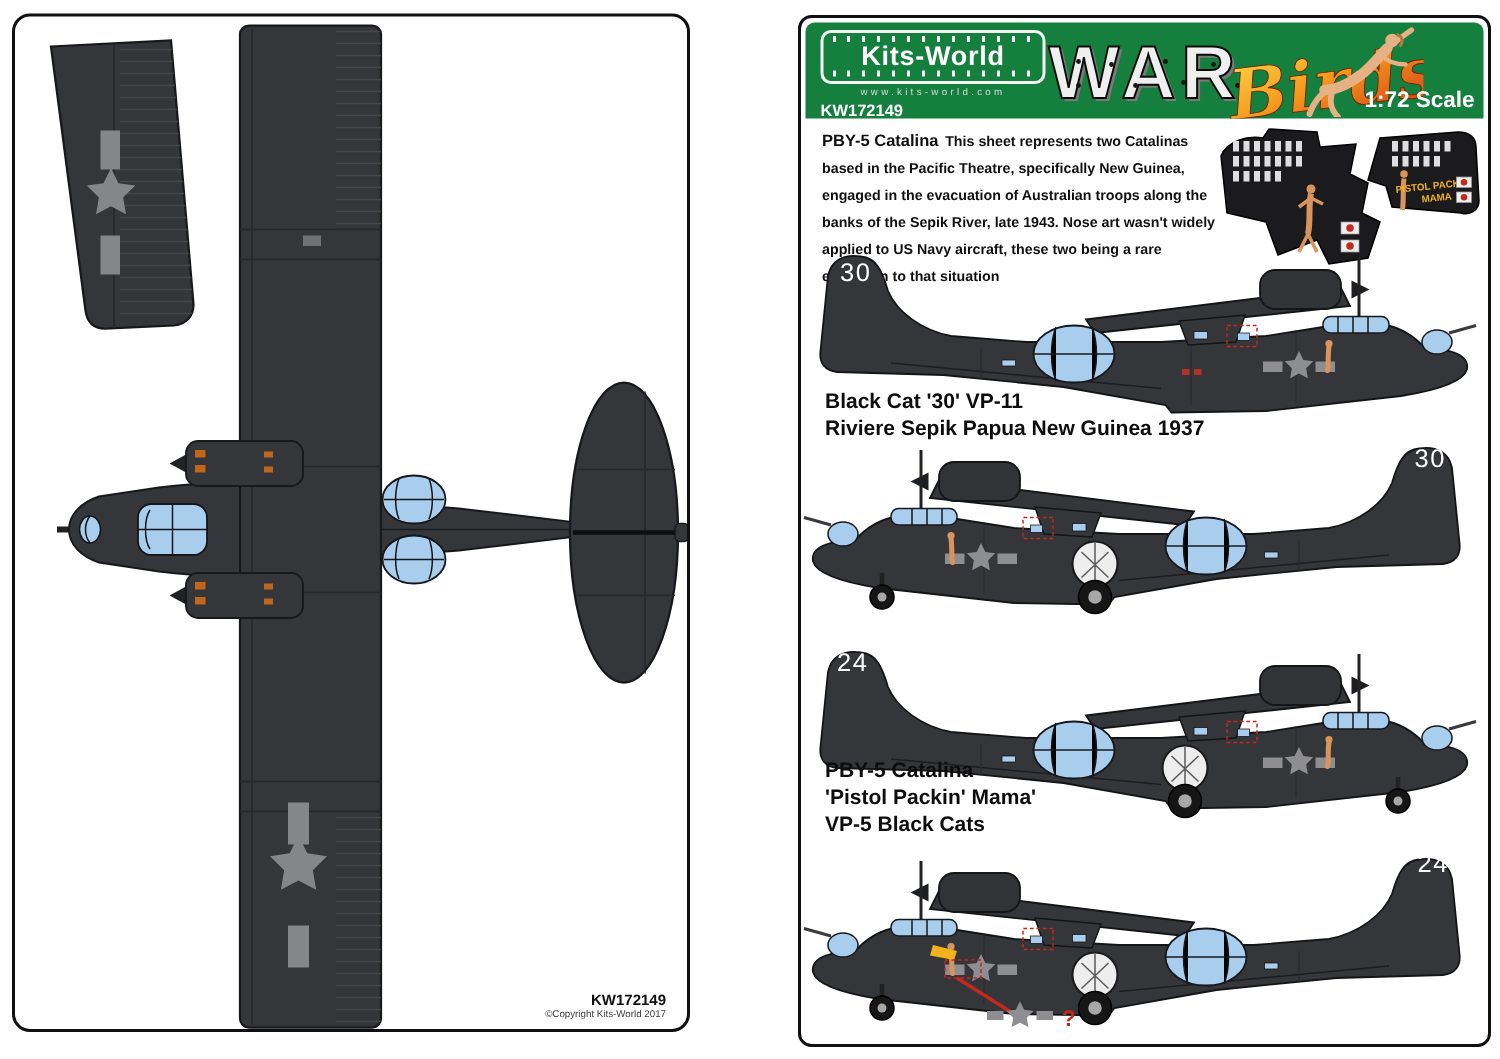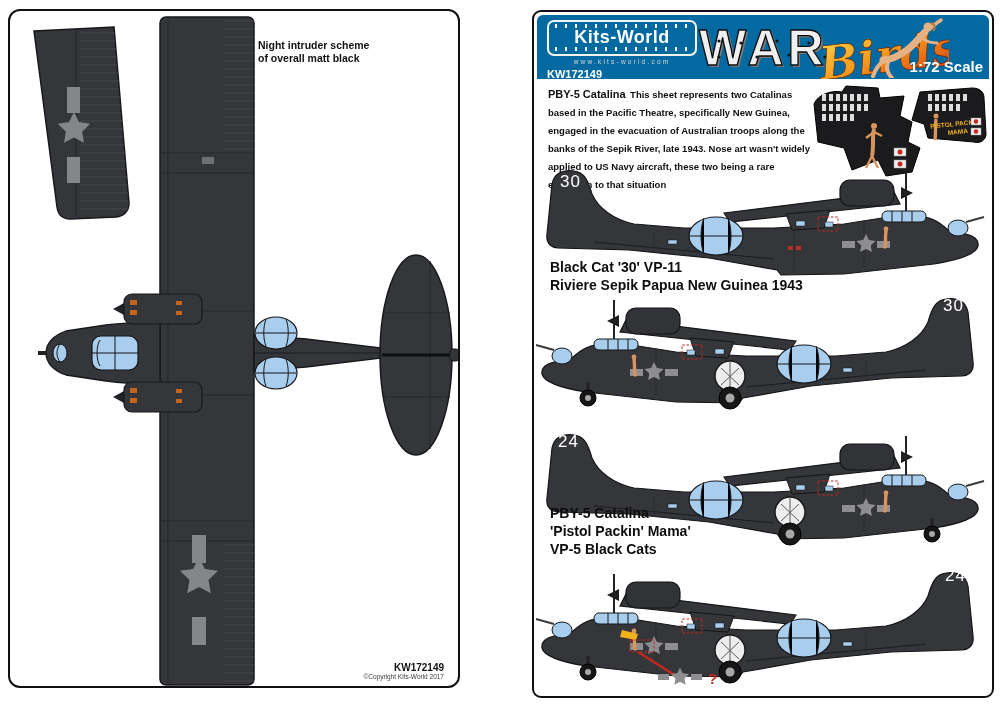--- a/index.html
+++ b/index.html
@@ -6,21 +6,21 @@
     font-family:"Liberation Sans",sans-serif;-webkit-font-smoothing:antialiased;}
   .sheet{position:absolute;background:#fff;border:2px solid #101012;box-sizing:border-box;}
   #left-sheet{left:8px;top:9px;width:452px;height:679px;border-radius:12px;}
   #right-sheet{left:532px;top:10px;width:462px;height:688px;border-radius:9px;overflow:hidden;}
   #left-sheet svg,#right-sheet svg{display:block;}
   .note{position:absolute;left:248px;top:28px;font-size:10.5px;font-weight:600;color:#111;line-height:1.25;}
   .sheet-foot{position:absolute;right:14px;bottom:6px;text-align:right;}
   .sheet-foot .code{font-size:10px;font-weight:bold;color:#111;}
   .sheet-foot .copy{font-size:6.5px;color:#3c3c3c;}
   
-  .header-bar{position:absolute;left:3px;right:3px;top:3px;height:64px;background:#0369a1;
+  .header-bar{position:absolute;left:3px;right:3px;top:3px;height:64px;background:#15803d;
     border-radius:6px 6px 0 0;}
   .logo-block{position:absolute;left:10px;top:5px;width:150px;color:#fff;}
   .logo-box{border:2px solid #f5f5f5;border-radius:7px;padding:2px 6px 3px 6px;text-align:center;}
   .sprue{height:4px;background:repeating-linear-gradient(90deg,#f5f5f5 0 2px,transparent 2px 10px);}
   .logo-text{font-size:18px;font-weight:bold;letter-spacing:0.5px;line-height:1.05;}
   .logo-url{font-size:6.5px;letter-spacing:2.2px;color:#d8d8d8;text-align:center;margin-top:2px;}
   .logo-code{font-size:11px;font-weight:bold;margin-top:3px;}
   .scale-label{position:absolute;right:6px;bottom:4px;color:#fff;font-size:15px;font-weight:bold;}
   .warbirds{position:absolute;left:156px;top:0;}
   .pinup{position:absolute;right:44px;top:1px;}
@@ -168,24 +168,20 @@
     </g>
 
     <g>
       <ellipse cx="406" cy="344" rx="36" ry="100" fill="#35363a" stroke="#17181b" stroke-width="1.5"></ellipse>
       <path d="M374,302 L440,302 M374,386 L440,386" stroke="#26272b" stroke-width="1"></path>
       <line x1="420" y1="250" x2="420" y2="438" stroke="#26272b" stroke-width="1"></line>
       <line x1="372" y1="344" x2="446" y2="344" stroke="#0e0f11" stroke-width="3"></line>
       <rect x="440" y="338" width="9" height="12" rx="3" fill="#35363a" stroke="#17181b"></rect>
     </g>
   </svg>
-  <div class="note">
-    <div>Night intruder scheme</div>
-    <div>of overall matt black</div>
-  </div>
   <div class="sheet-foot">
     <div class="code">KW172149</div>
     <div class="copy">©Copyright Kits-World 2017</div>
   </div>
 </div>
 
 <div class="sheet" id="right-sheet">
 
   <div class="header-bar">
     <div class="logo-block">
@@ -294,21 +290,21 @@
   </svg>
 
   <div class="profile" style="top:146px">
     <svg viewBox="0 0 452 130" width="452" height="130">
       <use href="#pby-hull"></use>
     </svg>
     <span class="tailnum" style="left:26px;top:14px">30</span>
   </div>
   <div class="cap" style="left:16px;top:246px">
     <div>Black Cat '30' VP-11</div>
-    <div>Riviere Sepik Papua New Guinea 1943</div>
+    <div>Riviere Sepik Papua New Guinea 1937</div>
   </div>
 
   <div class="profile" style="top:274px">
     <svg viewBox="0 0 452 130" width="452" height="130">
       <g transform="translate(452,0) scale(-1,1)">
         <use href="#pby-hull"></use>
           <use href="#pby-gear"></use>
       </g>
     </svg>
     <span class="tailnum" style="right:22px;top:10px">30</span>

